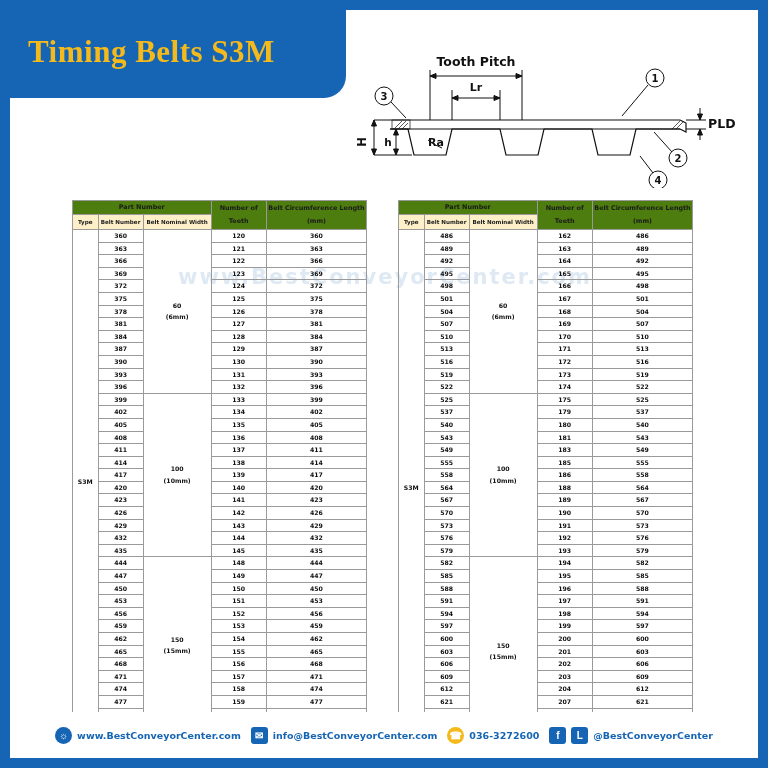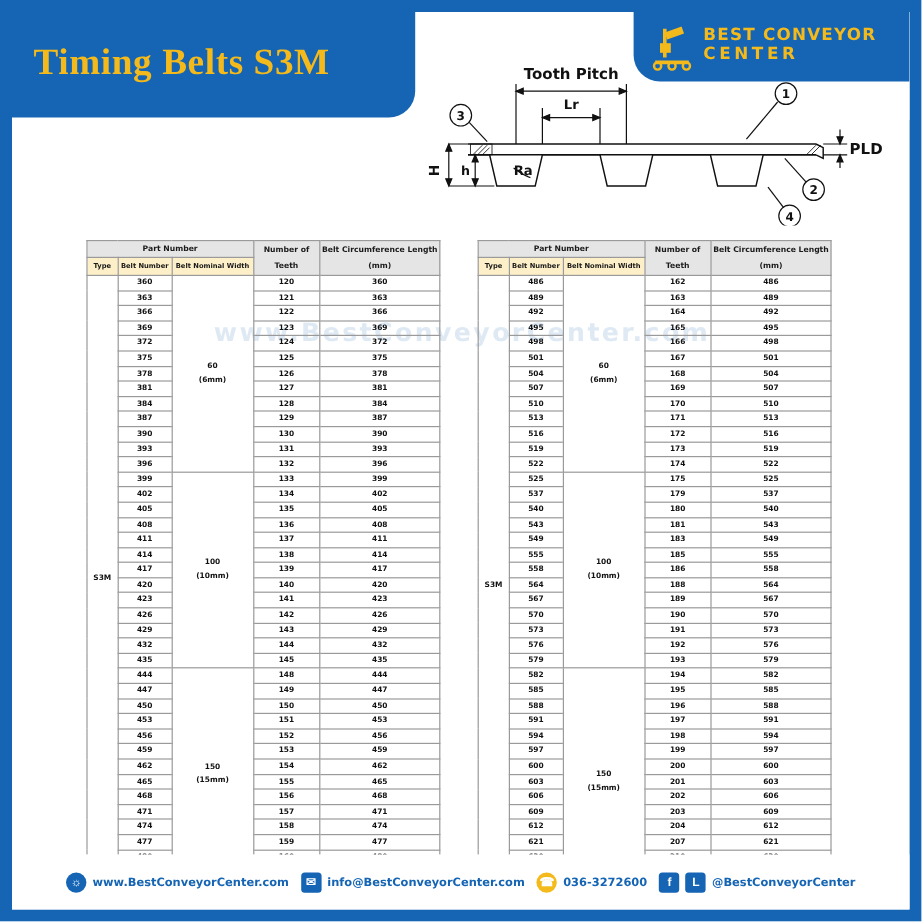--- a/index.html
+++ b/index.html
@@ -80,21 +80,21 @@
     font-size:6.2px;
     text-align:center;
     color:#111;
     padding:0;
     height:11.6px;
     line-height:11.6px;
     font-weight:bold;
     background:transparent;
   }
   table.spec th.hdr {
-    background:#e5e5e5;
+    background:#4d7c0f;
     font-size:6.4px;
     height:13px;
     line-height:13px;
     color:#1a1a1a;
   }
   table.spec th.hdr2 {
     background:#fdf0c9;
     font-size:5.6px;
     height:14px;
     line-height:14px;
@@ -157,37 +157,20 @@
 </style>
 </head>
 <body>
 
 <div class="page">
 <div class="inner">
 
   <div class="header">
     <div class="title-block">
       <div class="title-text">Timing Belts S3M</div>
-    </div>
-    <div class="logo-block">
-      <div class="logo-mark">
-        <svg width="40" height="42" viewBox="0 0 40 42">
-          <path d="M6 34 L34 34" stroke="#f4b91a" stroke-width="3" fill="none"></path>
-          <circle cx="8" cy="37" r="3" fill="none" stroke="#f4b91a" stroke-width="2"></circle>
-          <circle cx="20" cy="37" r="3" fill="none" stroke="#f4b91a" stroke-width="2"></circle>
-          <circle cx="32" cy="37" r="3" fill="none" stroke="#f4b91a" stroke-width="2"></circle>
-          <path d="M14 6 L14 30" stroke="#f4b91a" stroke-width="3" fill="none"></path>
-          <path d="M14 9 L28 4 L30 10 L16 15 Z" fill="#f4b91a"></path>
-          <rect x="10" y="18" width="9" height="8" fill="#f4b91a"></rect>
-        </svg>
-      </div>
-      <div class="logo-text">
-        <div class="l1">BEST CONVEYOR</div>
-        <div class="l2">CENTER</div>
-      </div>
     </div>
   </div>
 
   <div class="diagram">
     <svg width="390" height="160" viewBox="0 0 390 160">
 
       <g stroke="#111" stroke-width="1.2" fill="none">
 
         <path d="M40 92 L330 92"></path>
         <path d="M40 101 L330 101"></path>

